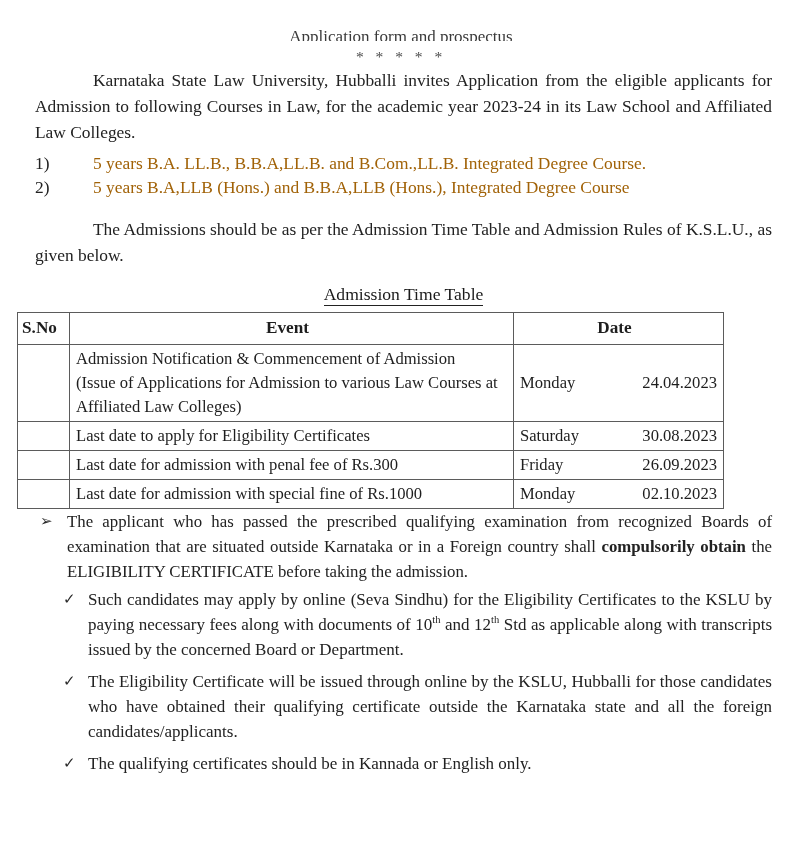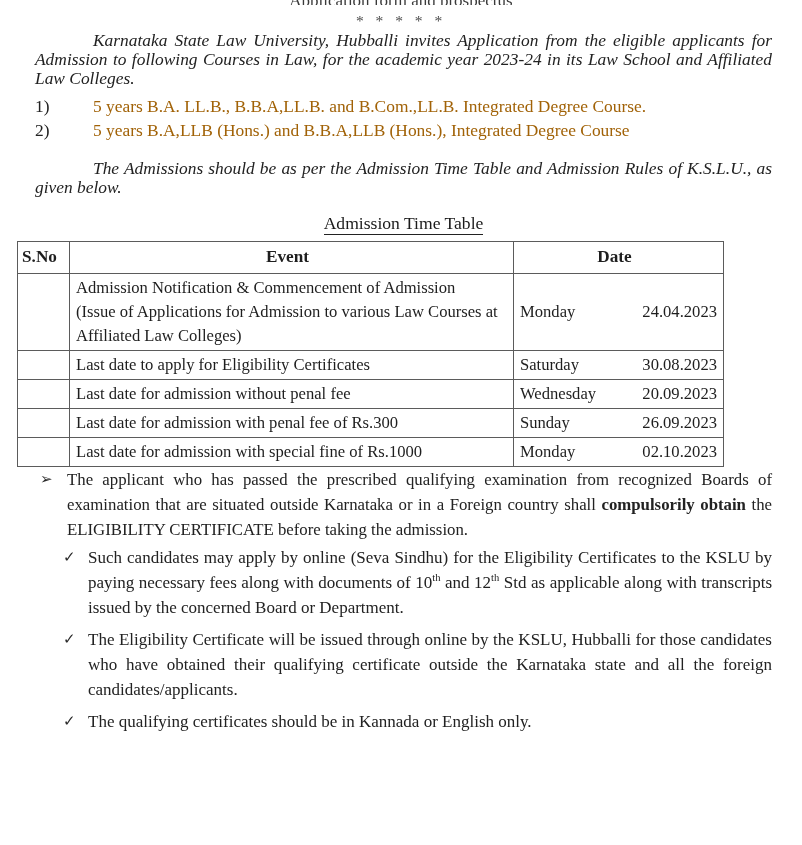--- a/index.html
+++ b/index.html
@@ -15,20 +15,21 @@
     font-family: "Liberation Serif", "DejaVu Serif", serif;
     color: #1a1a1a;
     position: relative;
   }
 
   .page {
     position: relative;
     width: 802px;
     height: 597px;
     padding: 0;
+    margin-top: 36px;
   }
 
   
   .cut-top {
     position: absolute;
     top: -9px;
     left: 0;
     width: 802px;
     text-align: center;
     font-size: 17px;
@@ -50,23 +51,22 @@
 
   .body-wrap {
     padding: 0 30px 0 35px;
   }
 
   p.para {
     margin: 0;
     text-align: justify;
     text-justify: inter-word;
     font-size: 17.4px;
-    line-height: 19px;
+    line-height: 26px;
     color: #222;
-    font-style: italic;
   }
   p.para.indent { text-indent: 58px; }
   p.para.spaced { margin-top: 17px; }
 
   
   .numlist {
     margin: 6px 0 0 0;
     font-size: 17.4px;
     line-height: 24px;
   }
@@ -243,37 +243,27 @@
         <td class="sno"></td>
         <td class="evt">Last date to apply for Eligibility Certificates</td>
         <td class="dt">
           <div class="dtcell">
             <span class="day">Saturday</span>
             <span class="date">30.08.2023</span>
           </div>
         </td>
       </tr>
 
-      <tr>
-        <td class="sno"></td>
-        <td class="evt">Last date for admission without penal fee</td>
-        <td class="dt">
-          <div class="dtcell">
-            <span class="day">Wednesday</span>
-            <span class="date">20.09.2023</span>
-          </div>
-        </td>
-      </tr>
 
       <tr>
         <td class="sno"></td>
         <td class="evt">Last date for admission with penal fee of Rs.300</td>
         <td class="dt">
           <div class="dtcell">
-            <span class="day">Sunday</span>
+            <span class="day">Friday</span>
             <span class="date">26.09.2023</span>
           </div>
         </td>
       </tr>
 
       <tr>
         <td class="sno"></td>
         <td class="evt">Last date for admission with special fine of Rs.1000</td>
         <td class="dt">
           <div class="dtcell">

